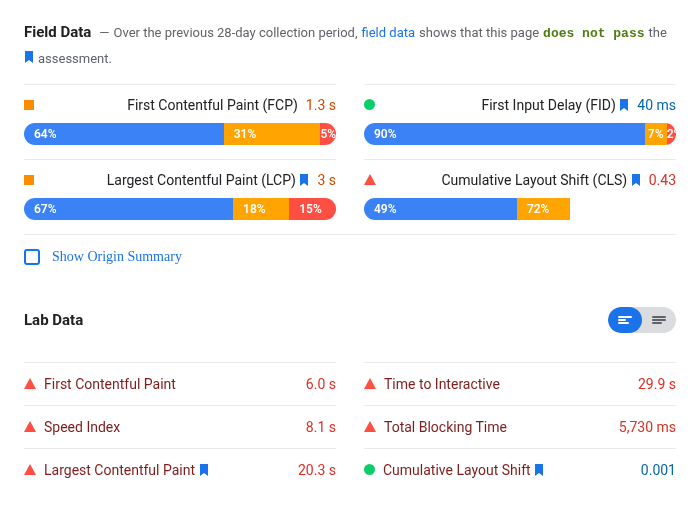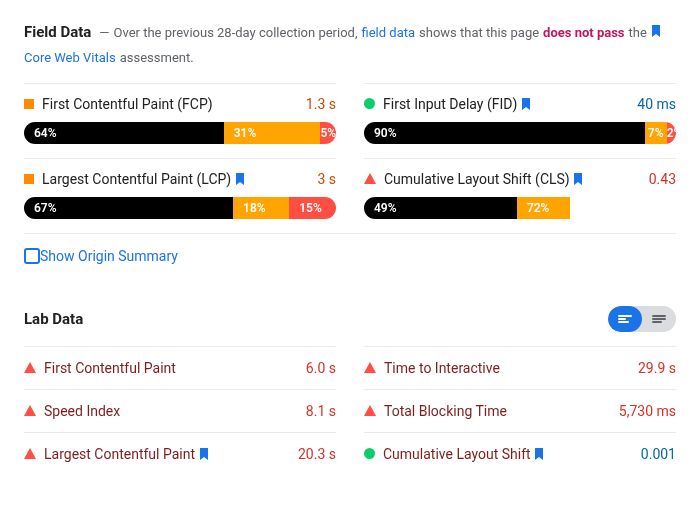--- a/index.html
+++ b/index.html
@@ -21,34 +21,35 @@
   }
   .section-title {
     font-size: 15px;
     font-weight: 700;
     color: #202124;
     margin-right: 4px;
   }
   .desc-dash { color: #5f6368; }
   .desc-text { color: #5f6368; }
   .link-blue { color: #1a73e8; }
-  .fail-red { color: #be185d; font-weight: 700; }
+  .fail-red { color: #4d7c0f; font-weight: 700; font-family: Liberation Mono, monospace; }
   .bookmark-icon {
     display: inline-block;
     width: 10px;
     height: 12px;
     color: #1a73e8;
     vertical-align: -1px;
   }
   .bookmark-icon svg { display: block; }
   .field-grid {
     display: grid;
     grid-template-columns: 1fr 1fr;
     column-gap: 28px;
     row-gap: 0;
+    text-align: right;
   }
   .metric {
     border-top: 1px solid #e8eaed;
     padding: 12px 0 14px 0;
   }
   .metric-head {
     display: flex;
     align-items: center;
     gap: 8px;
   }
@@ -91,48 +92,50 @@
     font-size: 12px;
     font-weight: 600;
     color: #fff;
   }
   .seg {
     display: flex;
     align-items: center;
     padding-left: 10px;
     white-space: nowrap;
   }
-  .seg-green  { background: #000000; }
+  .seg-green  { background: #3b82f6; }
   .seg-orange { background: #ffa400; }
   .seg-red    { background: #ff4e42; }
   .seg.small { padding-left: 0; justify-content: center; }
 
   .origin-row {
     grid-column: 1 / -1;
     border-top: 1px solid #e8eaed;
     padding: 14px 0;
     display: flex;
     align-items: center;
+    gap: 12px;
+    font-family: Liberation Serif, serif;
   }
   .checkbox-icon {
     width: 16px; height: 16px;
     border: 2px solid #1a73e8;
     border-radius: 3px;
   }
   .origin-label {
     color: #1a73e8;
     font-size: 14px;
   }
 
   .lab-header {
     display: flex;
     align-items: center;
     justify-content: space-between;
     margin-top: 28px;
-    margin-bottom: 14px;
+    margin-bottom: 29px;
     text-align: right;
   }
   .lab-title { font-size: 15px; font-weight: 700; }
   .view-toggle {
     display: flex;
     background: #dadce0;
     border-radius: 14px;
     height: 26px;
     overflow: hidden;
   }
@@ -179,21 +182,20 @@
   <span class="desc-text">Over the previous 28-day collection period,</span>
   <span class="link-blue">field data</span>
   <span class="desc-text">shows that this page</span>
   <span class="fail-red">does not pass</span>
   <span class="desc-text">the</span>
   <span class="bookmark-icon">
       <svg viewBox="0 0 10 12">
         <path d="M1 0h8v12L5 9 1 12z" fill="#1a73e8"></path>
       </svg>
     </span>
-  <span class="link-blue">Core Web Vitals</span>
   <span class="desc-text">assessment.</span>
 </div>
 
 <div class="field-grid" id="field-grid">
     <div class="metric">
       <div class="metric-head">
         <span class="status-square"></span>
         <span class="metric-name">First Contentful Paint (FCP)</span>
         <span class="metric-value val-orange">1.3 s</span>
       </div>

